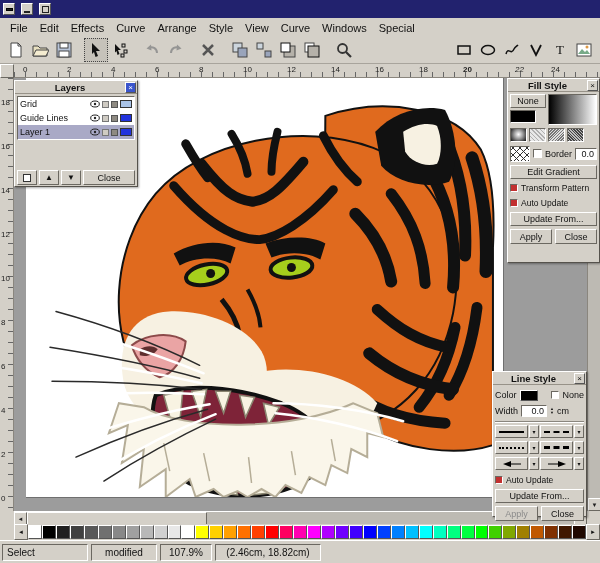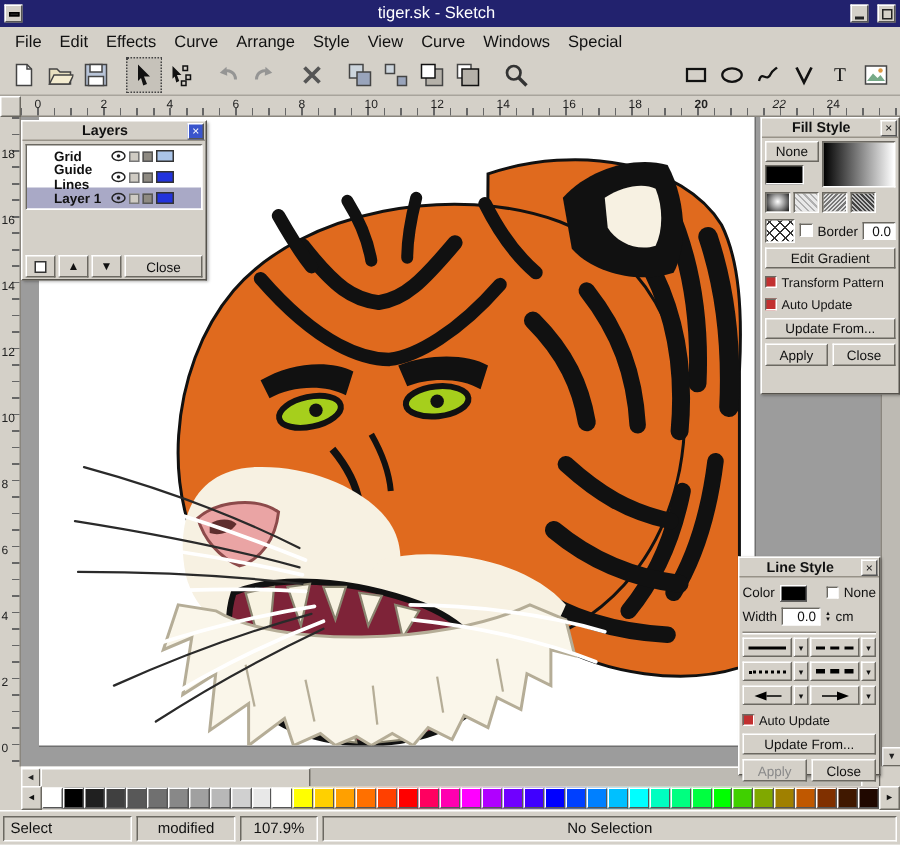--- a/index.html
+++ b/index.html
@@ -66,21 +66,21 @@
   
   .palette{position:absolute;background:#d4d0c8;border:1px solid;border-color:#fff #55524c #55524c #fff;z-index:9;box-shadow:1px 1px 2px rgba(0,0,0,0.35);}
   .pal-title{height:13px;display:flex;align-items:center;border-bottom:1px solid #979288;}
   .pt-label{flex:1;text-align:center;font-size:9.5px;font-weight:bold;}
   .pal-close{width:11px;height:11px;margin-right:1px;font-size:8px;line-height:9px;text-align:center;background:#d4d0c8;border:1px solid;border-color:#fff #555 #555 #fff;}
   .pal-close.blue{background:#3a55cc;color:#fff;}
 
   
   .layers-pal{left:14px;top:80px;width:124px;height:107px;}
   .layers-list{margin:2px;height:44px;background:#fff;overflow:hidden;}
-  .layer-row{display:flex;align-items:center;height:14px;font-size:9px;padding:0 18px;gap:2px;font-weight:bold;}
+  .layer-row{display:flex;align-items:center;height:14px;font-size:9px;padding:0 2px;gap:2px;}
   .layer-row.selected{background:#a9a9c6;}
   .lname{flex:1;}
   .licon{width:10px;height:8px;display:flex;align-items:center;justify-content:center;}
   .licon svg{width:10px;height:8px;}
   .licon.box{width:7px;height:7px;background:#cfcbc3;border:1px solid #777;}
   .licon.box2{width:7px;height:7px;background:#8e8a82;border:1px solid #555;}
   .lswatch{width:12px;height:8px;border:1px solid #333;}
   .layers-filler{height:26px;}
   .layers-btns{display:flex;gap:2px;margin:2px;}
   .lb{height:15px;font-size:8px;display:flex;align-items:center;justify-content:center;}
@@ -130,21 +130,20 @@
   .arrow-btn{flex:1;height:13px;display:flex;align-items:center;justify-content:center;background:#d4d0c8;}
   .arrow-btn svg{width:20px;height:8px;}
 </style>
 </head>
 <body>
 
 <div class="titlebar">
   <div class="tb-btn">
       <div class="tb-glyph-menu"></div>
     </div>
-  <div class="title">tiger.sk - Sketch</div>
   <div class="tb-btn">
       <div class="tb-glyph-min"></div>
     </div>
   <div class="tb-btn">
       <div class="tb-glyph-max"></div>
     </div>
 </div>
 
 <div class="menubar">
     <span class="menu-item">File</span>
@@ -471,21 +470,21 @@
     </div>
   <div class="pal-arrow raised">
       <span>►</span>
     </div>
 </div>
 
 <div class="statusbar">
   <div class="status-panel sunken sp-tool">Select</div>
   <div class="status-panel sunken sp-mod">modified</div>
   <div class="status-panel sunken sp-zoom">107.9%</div>
-  <div class="status-panel sunken sp-sel">No Selection</div>
+  <div class="status-panel sunken sp-coords">(2.46cm, 18.82cm)</div>
 </div>
 
 <div class="palette layers-pal">
   <div class="pal-title">
     <div class="pt-label">Layers</div>
     <div class="pal-close blue">×</div>
   </div>
   <div class="layers-list sunken">
       <div class="layer-row">
         <span class="lname">Grid</span>

